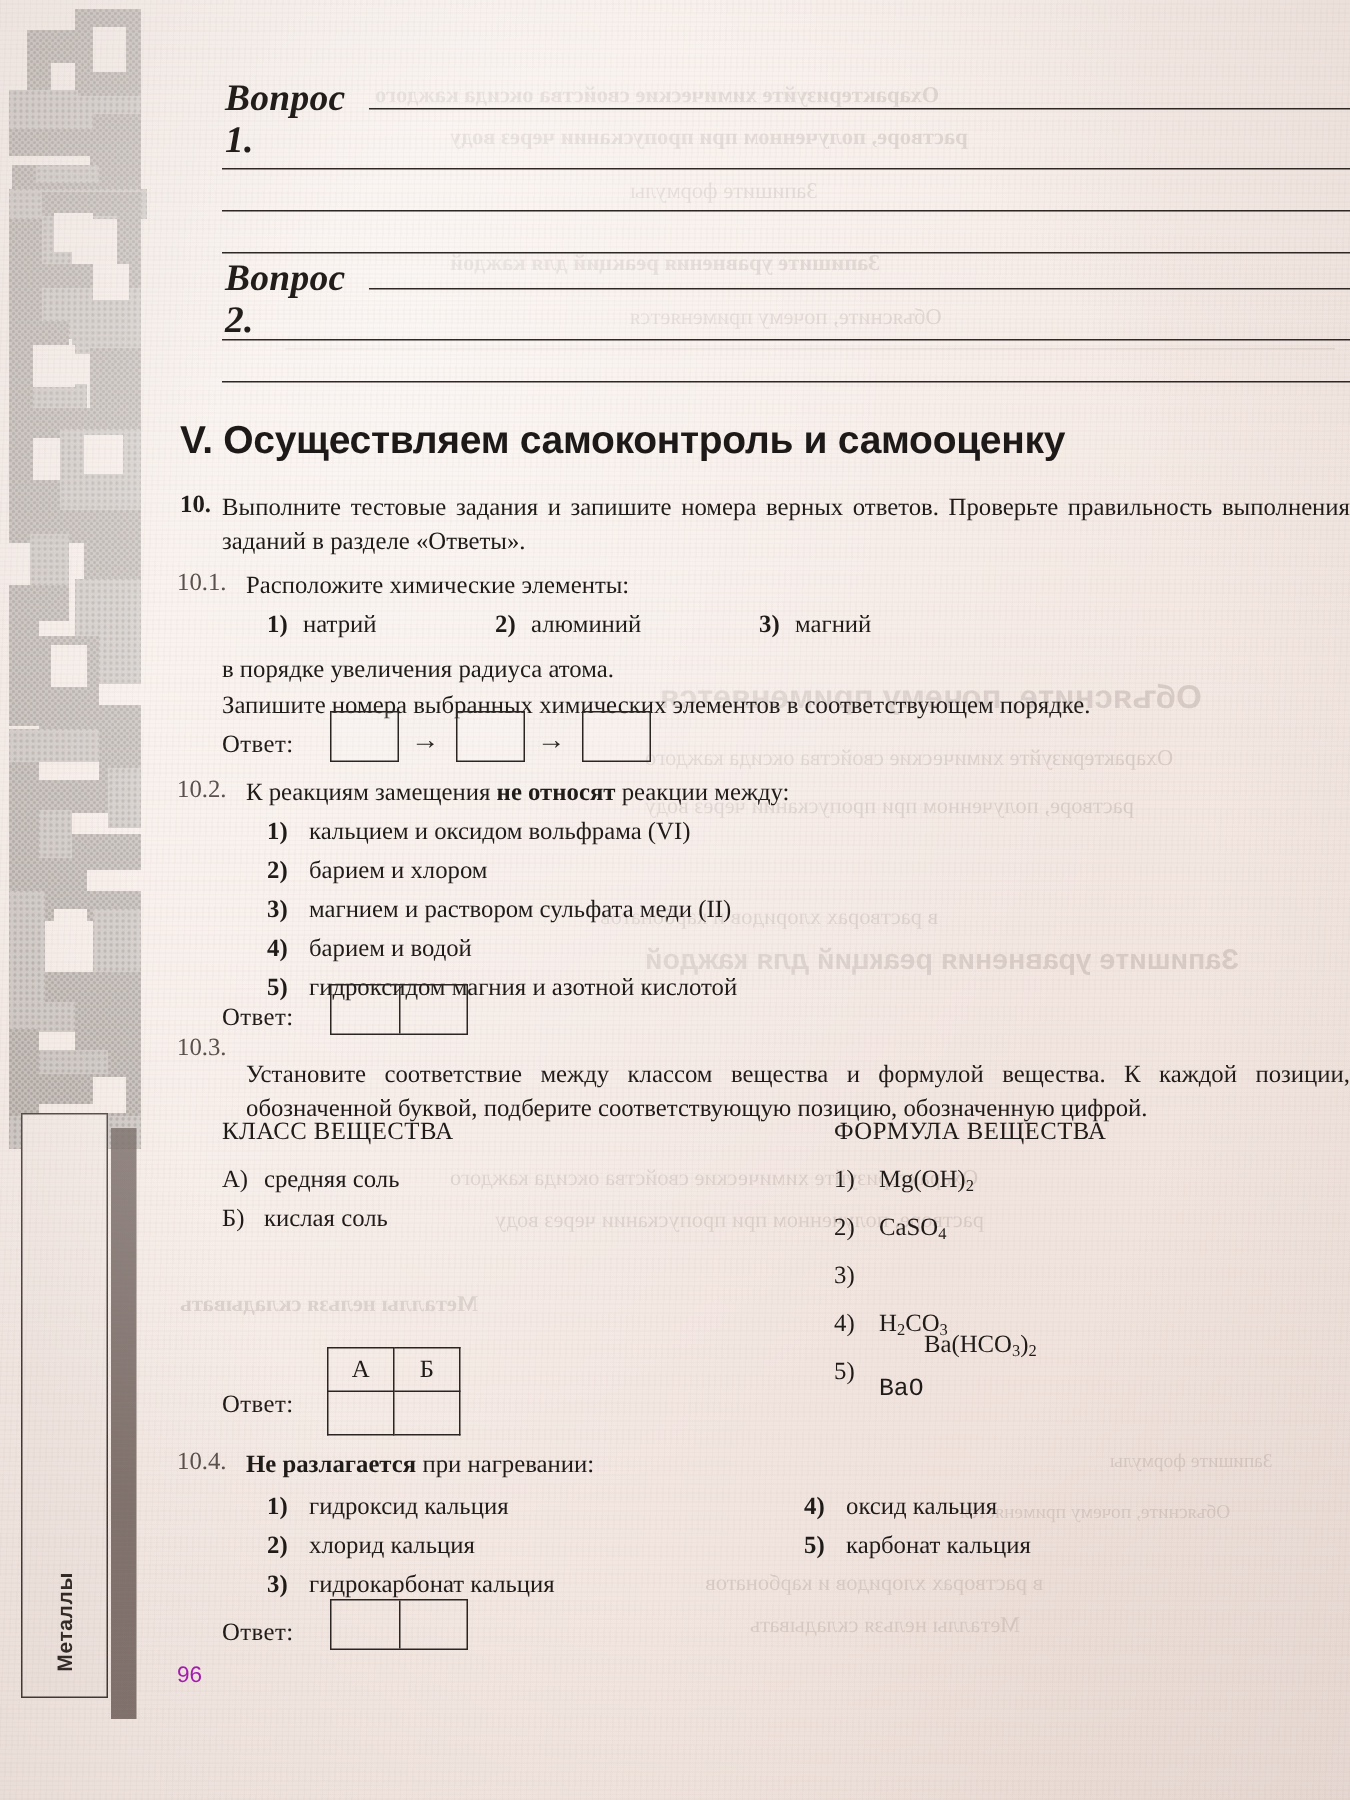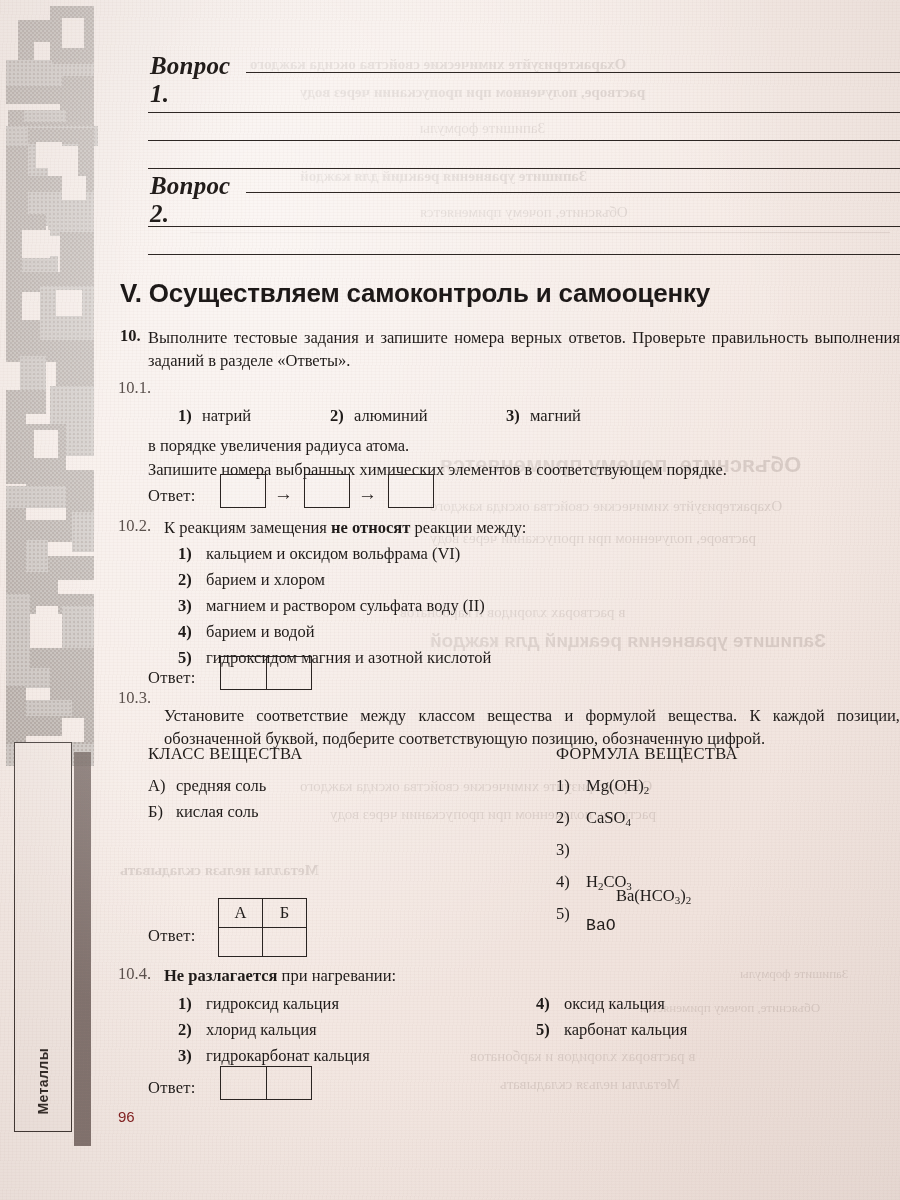--- a/index.html
+++ b/index.html
@@ -247,21 +247,21 @@
     color: #1f1b19;
     padding: 0;
   }
 
   .page-num {
     position: absolute;
     left: 0px;
     top: 1108px;
     font-family: "Liberation Sans", sans-serif;
     font-size: 15px;
-    color: #7f1d1d;
+    color: #a21caf;
   }
 </style>
 </head>
 <body>
 
 <div>
   <div class="bleed b-bold" style="left:250px; top:56px;">Охарактеризуйте химические свойства оксида каждого</div>
   <div class="bleed b-bold" style="left:300px; top:84px;">растворе, полученном при пропускании через воду</div>
   <div class="bleed" style="left:420px; top:120px;">Запишите формулы</div>
   <div class="bleed b-bold" style="left:300px; top:168px;">Запишите уравнения реакций для каждой</div>
@@ -384,20 +384,21 @@
     <div class="rule" style="left:30px;  top:226px; width:752px;"></div>
     <div class="rule" style="left:30px;  top:254px; width:752px;"></div>
   </div>
 
   <div class="section-heading">V. Осуществляем самоконтроль и самооценку</div>
 
   <div class="task-no" style="left:2px; top:326px;">10.</div>
   <div class="ptext" style="left:30px; top:326px; width:752px; text-align:justify;">Выполните тестовые задания и запишите номера верных ответов. Проверьте правильность выполнения заданий в разделе «Ответы».</div>
 
   <div class="task-sub-no" style="left:0px; top:378px;">10.1.</div>
+  <div class="ptext" style="left:46px; top:378px;">Расположите химические элементы:</div>
 
   <div class="opt-num" style="left:60px; top:406px;">1)</div>
   <div class="opt-txt" style="left:84px; top:406px;">натрий</div>
   <div class="opt-num" style="left:212px; top:406px;">2)</div>
   <div class="opt-txt" style="left:236px; top:406px;">алюминий</div>
   <div class="opt-num" style="left:388px; top:406px;">3)</div>
   <div class="opt-txt" style="left:412px; top:406px;">магний</div>
 
   <div class="ptext" style="left:30px; top:434px;">в порядке увеличения радиуса атома.</div>
   <div class="ptext" style="left:30px; top:458px;">Запишите номера выбранных химических элементов в соответствующем порядке.</div>
@@ -410,21 +411,21 @@
   <div class="abox" style="left:270px; top:474px; width:46px; height:34px;"></div>
 
   <div class="task-sub-no" style="left:0px; top:516px;">10.2.</div>
   <div class="ptext" style="left:46px; top:516px;"><span>К реакциям замещения </span><b>не относят</b><span> реакции между:</span></div>
 
   <div class="opt-num" style="left:60px; top:544px;">1)</div>
   <div class="opt-txt" style="left:88px; top:544px;">кальцием и оксидом вольфрама (VI)</div>
   <div class="opt-num" style="left:60px; top:570px;">2)</div>
   <div class="opt-txt" style="left:88px; top:570px;">барием и хлором</div>
   <div class="opt-num" style="left:60px; top:596px;">3)</div>
-  <div class="opt-txt" style="left:88px; top:596px;">магнием и раствором сульфата воду (II)</div>
+  <div class="opt-txt" style="left:88px; top:596px;">магнием и раствором сульфата меди (II)</div>
   <div class="opt-num" style="left:60px; top:622px;">4)</div>
   <div class="opt-txt" style="left:88px; top:622px;">барием и водой</div>
   <div class="opt-num" style="left:60px; top:648px;">5)</div>
   <div class="opt-txt" style="left:88px; top:648px;">гидроксидом магния и азотной кислотой</div>
 
   <div class="answer-label" style="left:30px; top:668px;">Ответ:</div>
   <div class="grid2" style="left:102px; top:656px; width:92px; height:34px;">
     <div></div>
     <div></div>
   </div>

